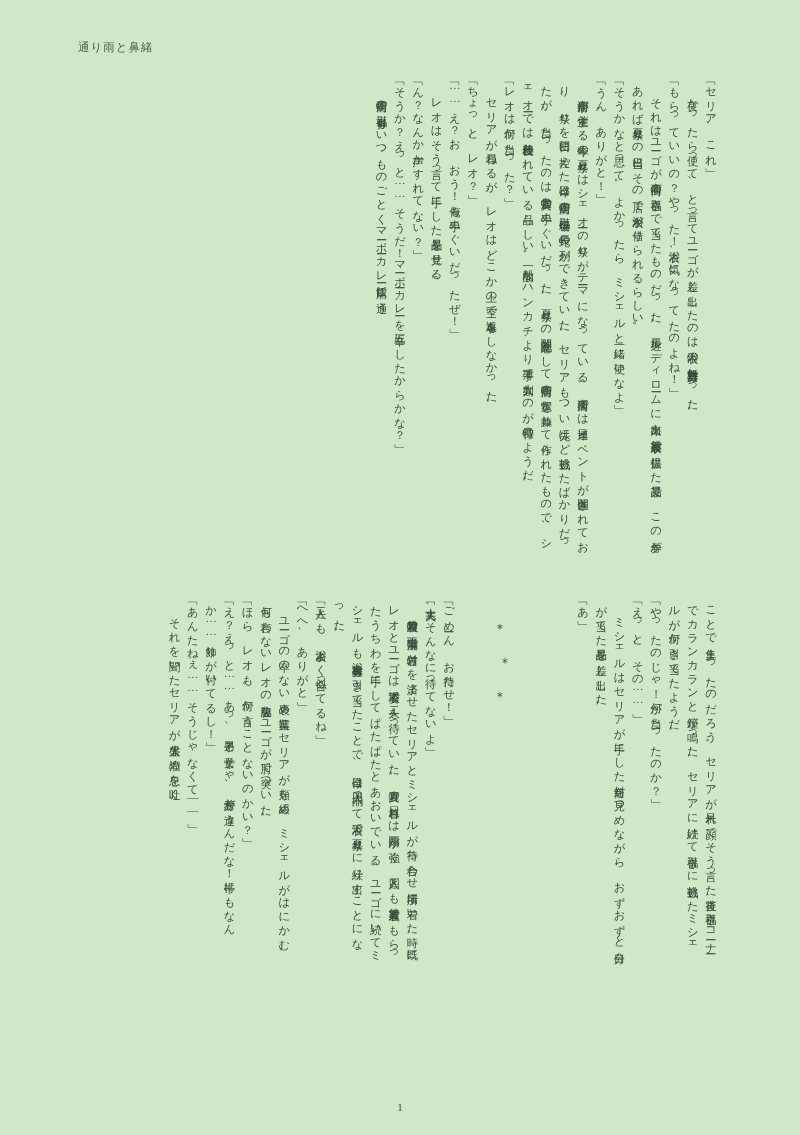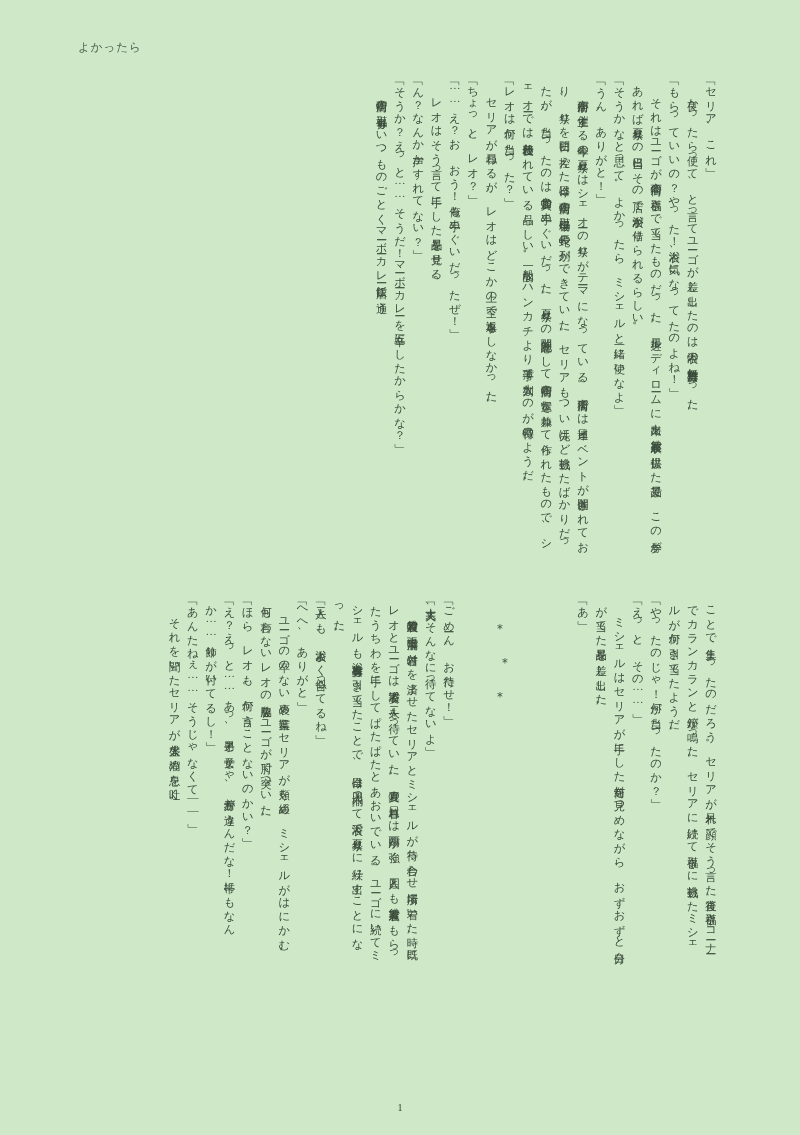--- a/index.html
+++ b/index.html
@@ -77,21 +77,21 @@
     display: block;
   }
   .stars .s2 { margin-left: 10px; }
   .stars .s3 { margin-left: 0px; }
 </style>
 </head>
 <body>
 
 <div class="page">
 
-  <div class="header">よかったら</div>
+  <div class="header">通り雨と鼻緒</div>
 
   <div class="block" id="block-top">「セリア、これ」
 　良かったら使って、と言ってユーゴが差し出したのは浴衣の無料貸出券だった。
 「もらっていいの？やった！浴衣、気になってたのよね！」
 　それはユーゴが商店街の福引きで当てたものだった。最近ルディロームに出来た貸衣装屋が提供した景品で、この券があれば夏祭りの当日にその店で浴衣が借りられるらしい。
 「そうかなと思って。よかったら、ミシェルと一緒に使いなよ」
 「うん、ありがと！」
 　商店街が主催する今年の夏祭りはシェオーの祭りがテーマになっている。商店街では連日イベントが開催されており、祭りを明日に控えた今日は商店街の福引会場に長蛇の列ができていた。セリアもつい先ほど挑戦したばかりだったが、当たったのは参加賞の手ぬぐいだった。夏祭りの開催記念として商店街の宣伝を兼ねて作られたもので、シェオーでは普段使われている品らしい。一般的なハンカチより薄手で大判なのが特徴のようだ。
 「レオは何か当たった？」
 　セリアが尋ねるが、レオはどこか上の空で返事をしなかった。

